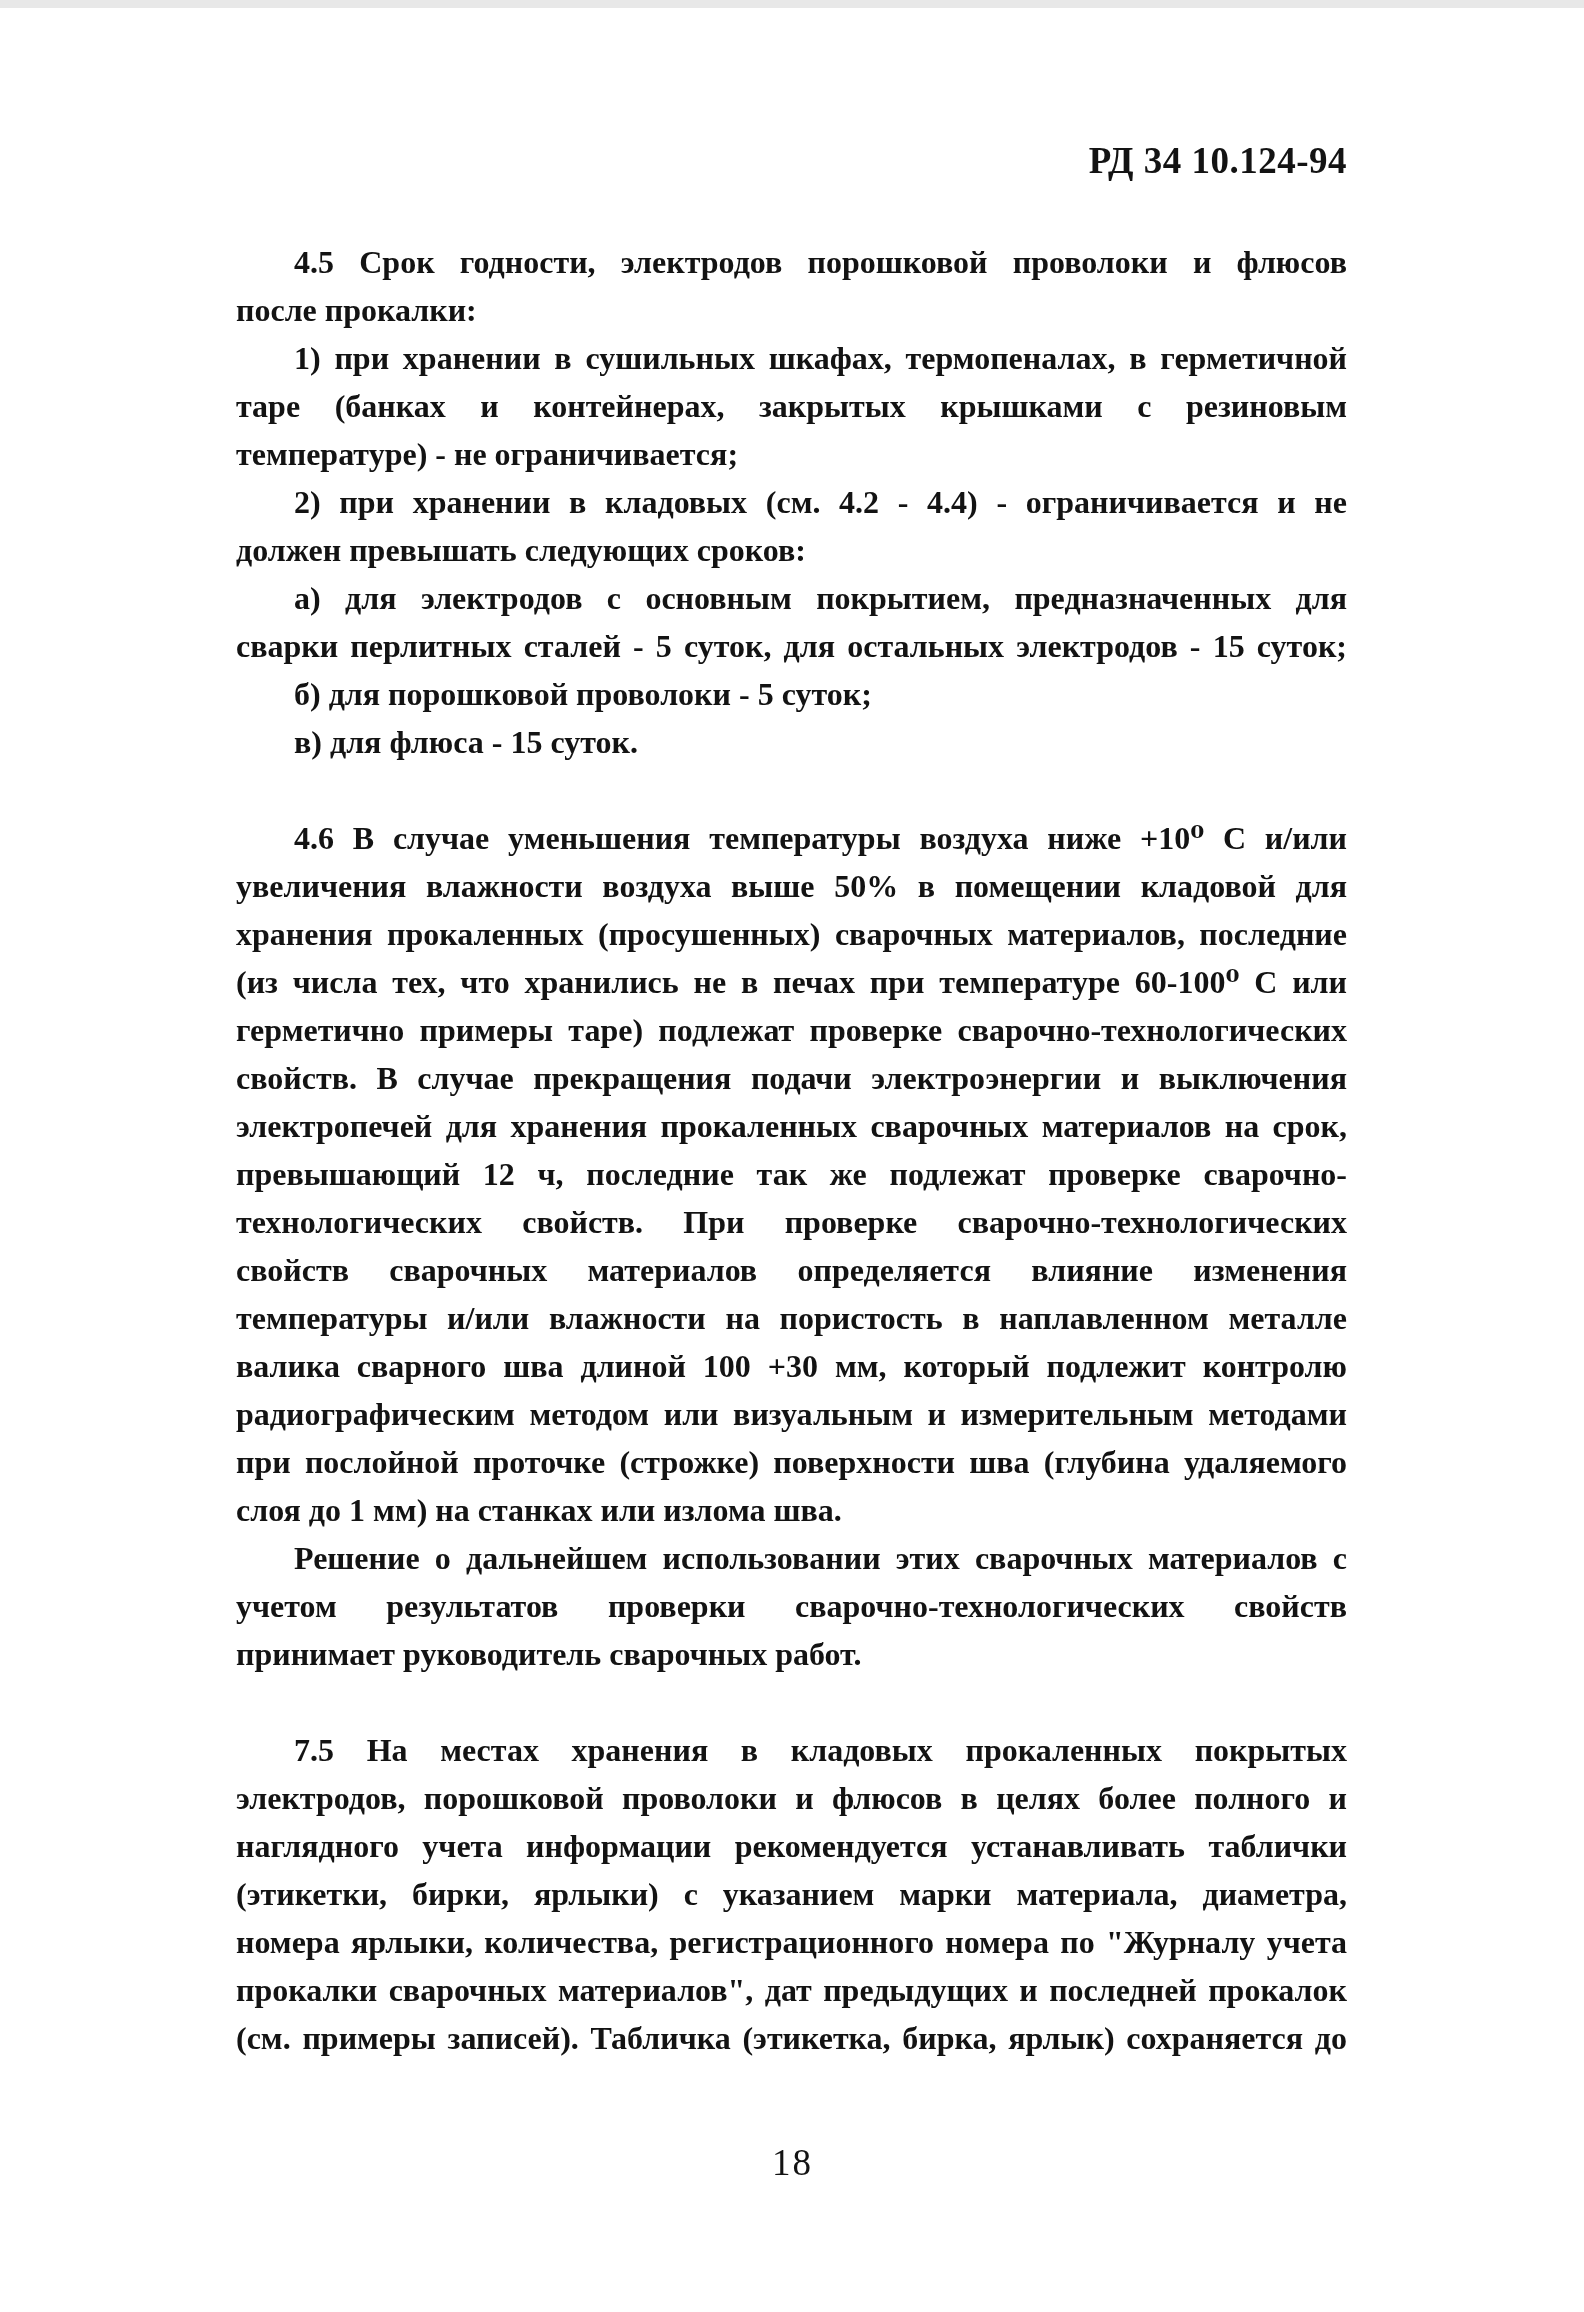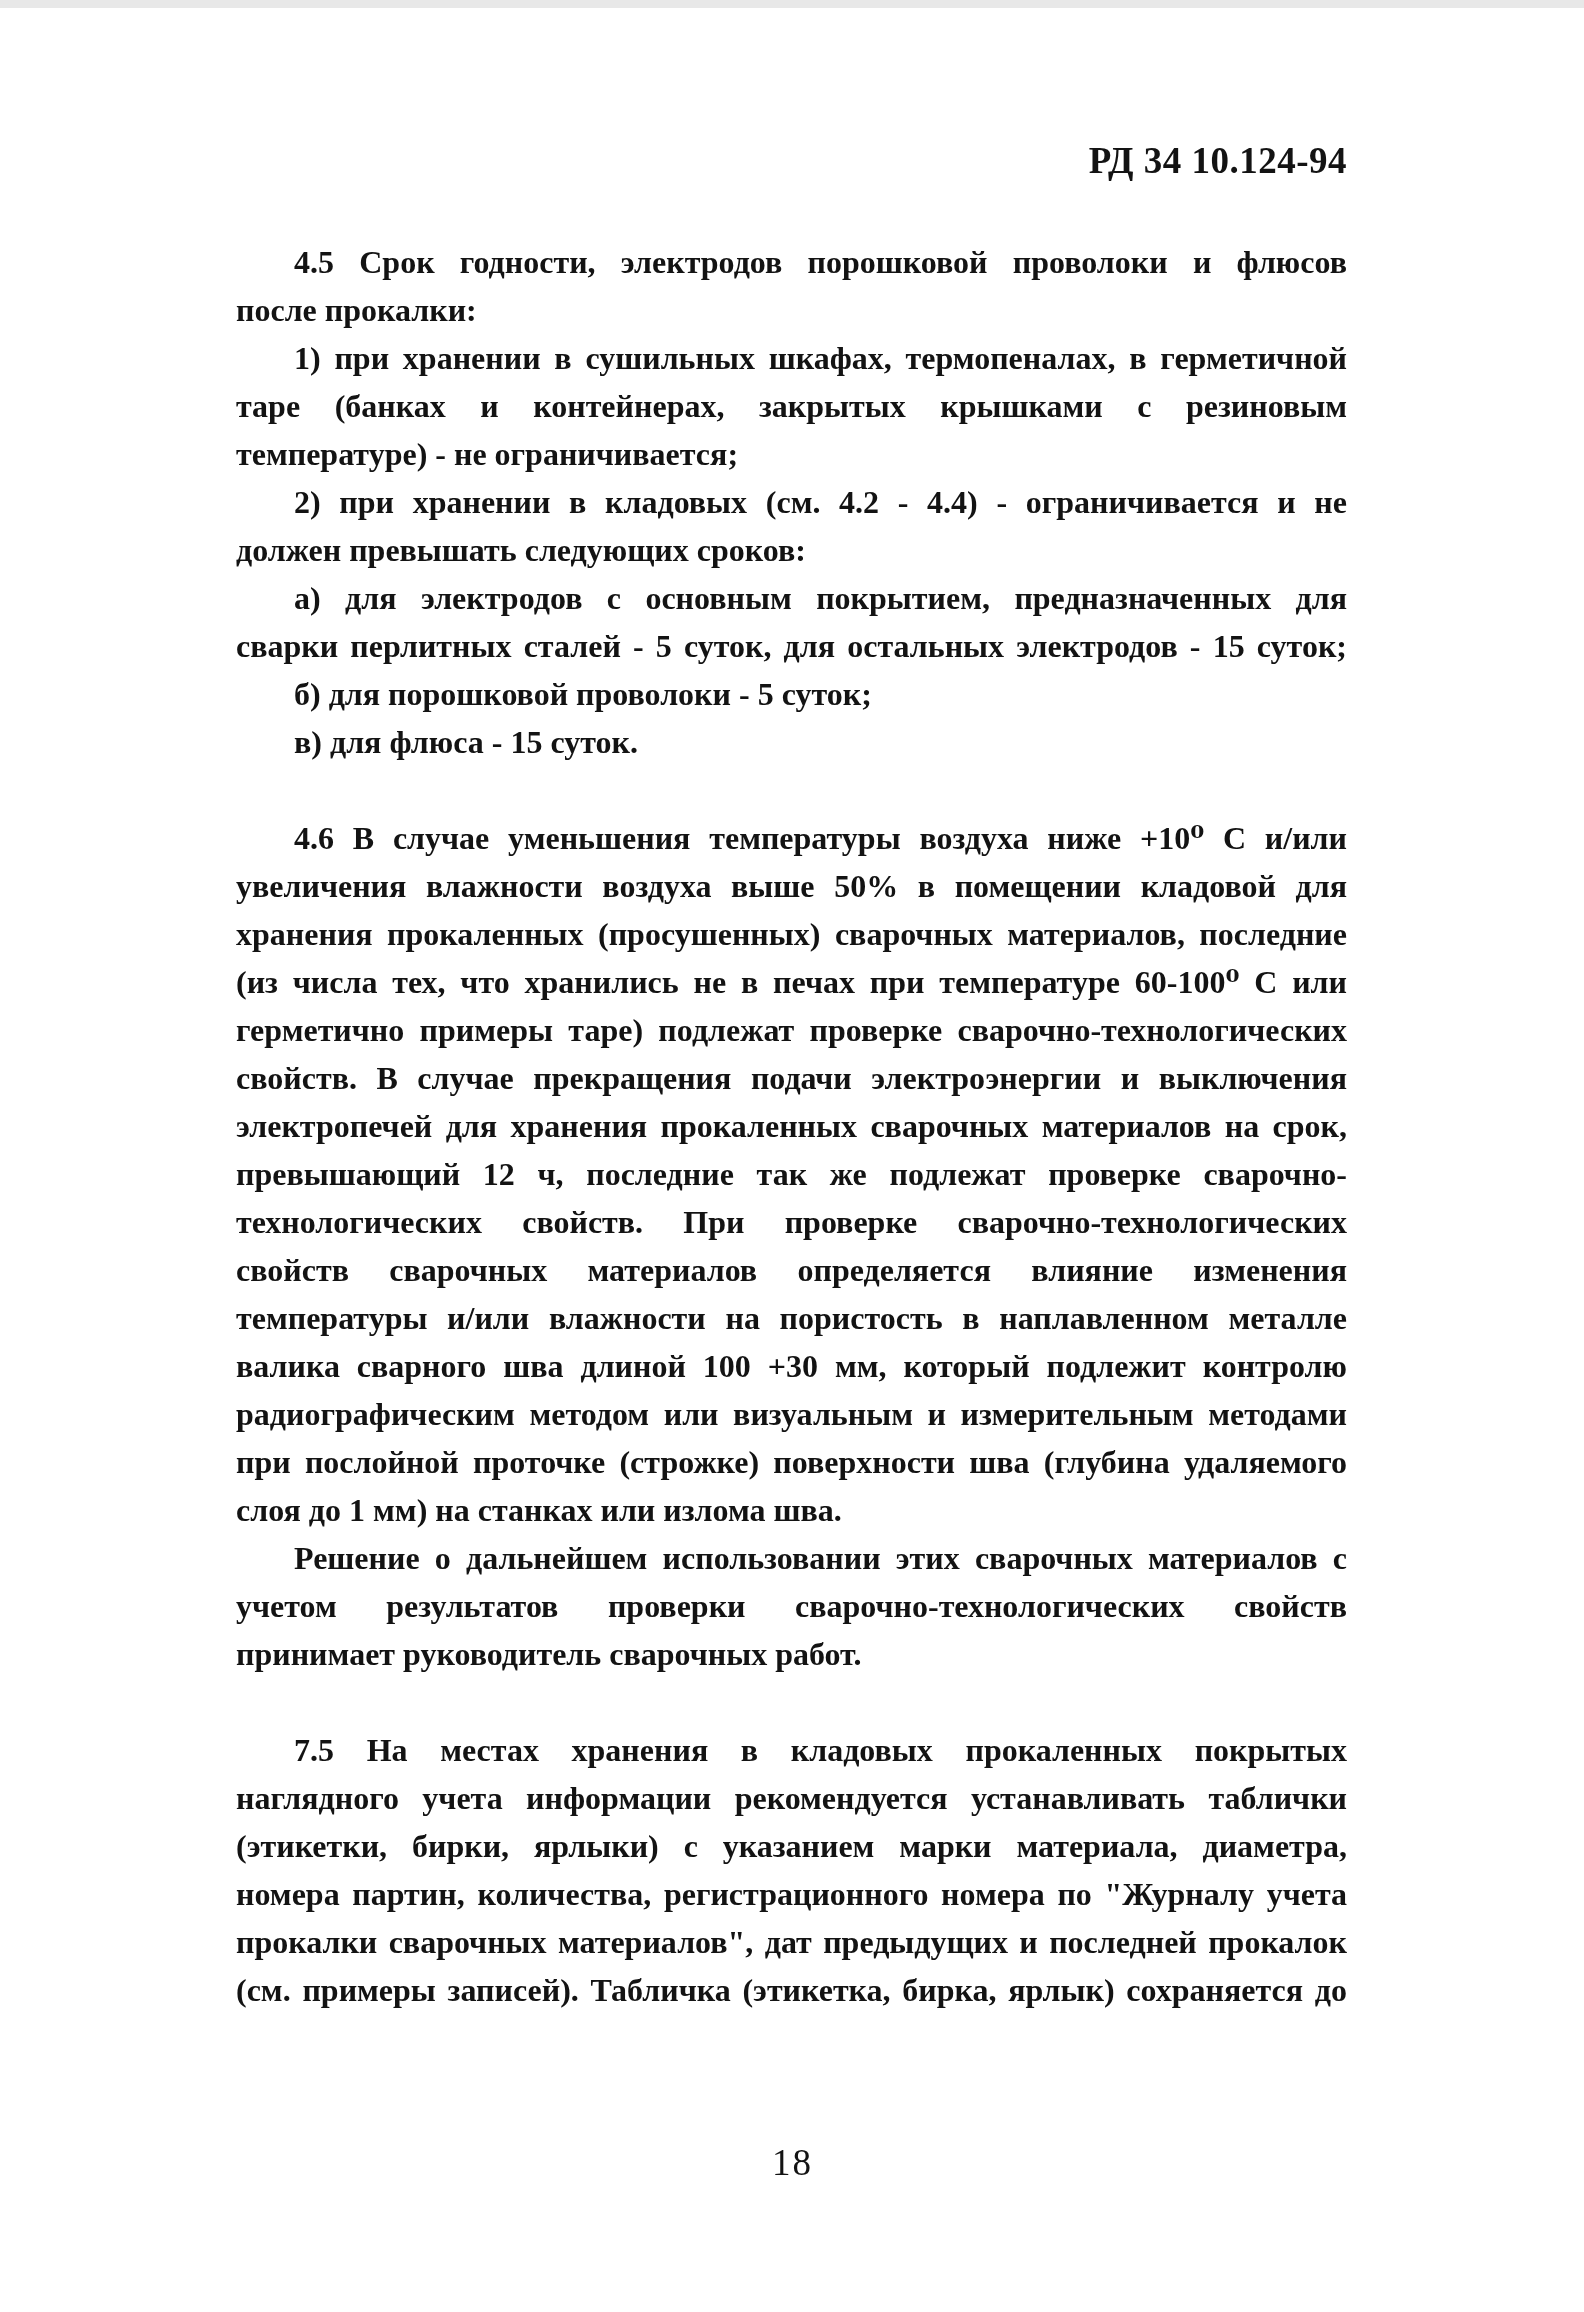--- a/index.html
+++ b/index.html
@@ -89,23 +89,24 @@
     <div class="ln j">радиографическим  методом  или  визуальным  и  измерительным  методами</div>
     <div class="ln j">при  послойной  проточке (строжке)  поверхности шва (глубина удаляемого</div>
     <div class="ln l">слоя до 1 мм) на станках или излома шва.</div>
     <div class="ln j i">Решение о дальнейшем использовании этих сварочных материалов  с</div>
     <div class="ln j">учетом  результатов  проверки  сварочно-технологических  свойств</div>
     <div class="ln l">принимает руководитель сварочных работ.</div>
 
     <div class="gap"></div>
 
     <div class="ln j i">7.5   На  местах  хранения  в  кладовых  прокаленных   покрытых</div>
+    <div class="ln j">электродов,  порошковой  проволоки и флюсов в целях более полного  и</div>
     <div class="ln j">наглядного  учета  информации рекомендуется  устанавливать  таблички</div>
     <div class="ln j">(этикетки,  бирки,  ярлыки)  с указанием марки материала,  диаметра,</div>
-    <div class="ln j">номера партин, количества, регистрационного номера по "Журналу учета</div>
+    <div class="ln j">номера ярлыки, количества, регистрационного номера по "Журналу учета</div>
     <div class="ln j">прокалки  сварочных материалов", дат предыдущих и последней прокалок</div>
     <div class="ln j">(см. примеры записей). Табличка (этикетка, бирка, ярлык) сохраняется до</div>
   </div>
 
   <div class="page-num">18</div>
 
 </div>
 
 
 </body></html>

